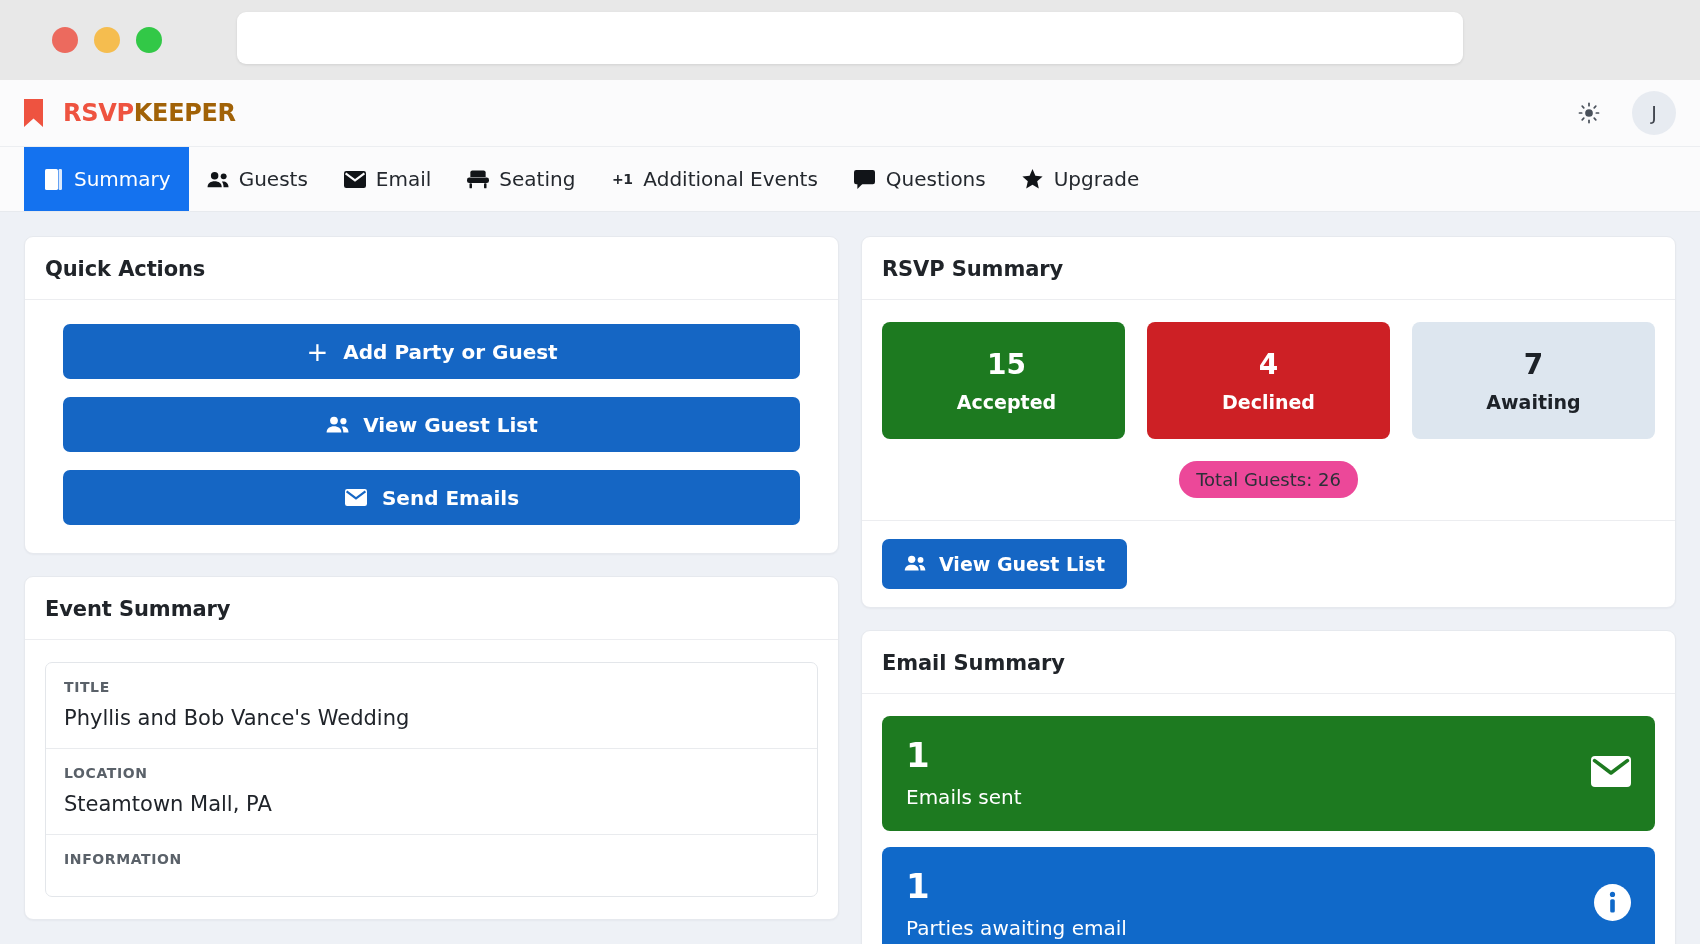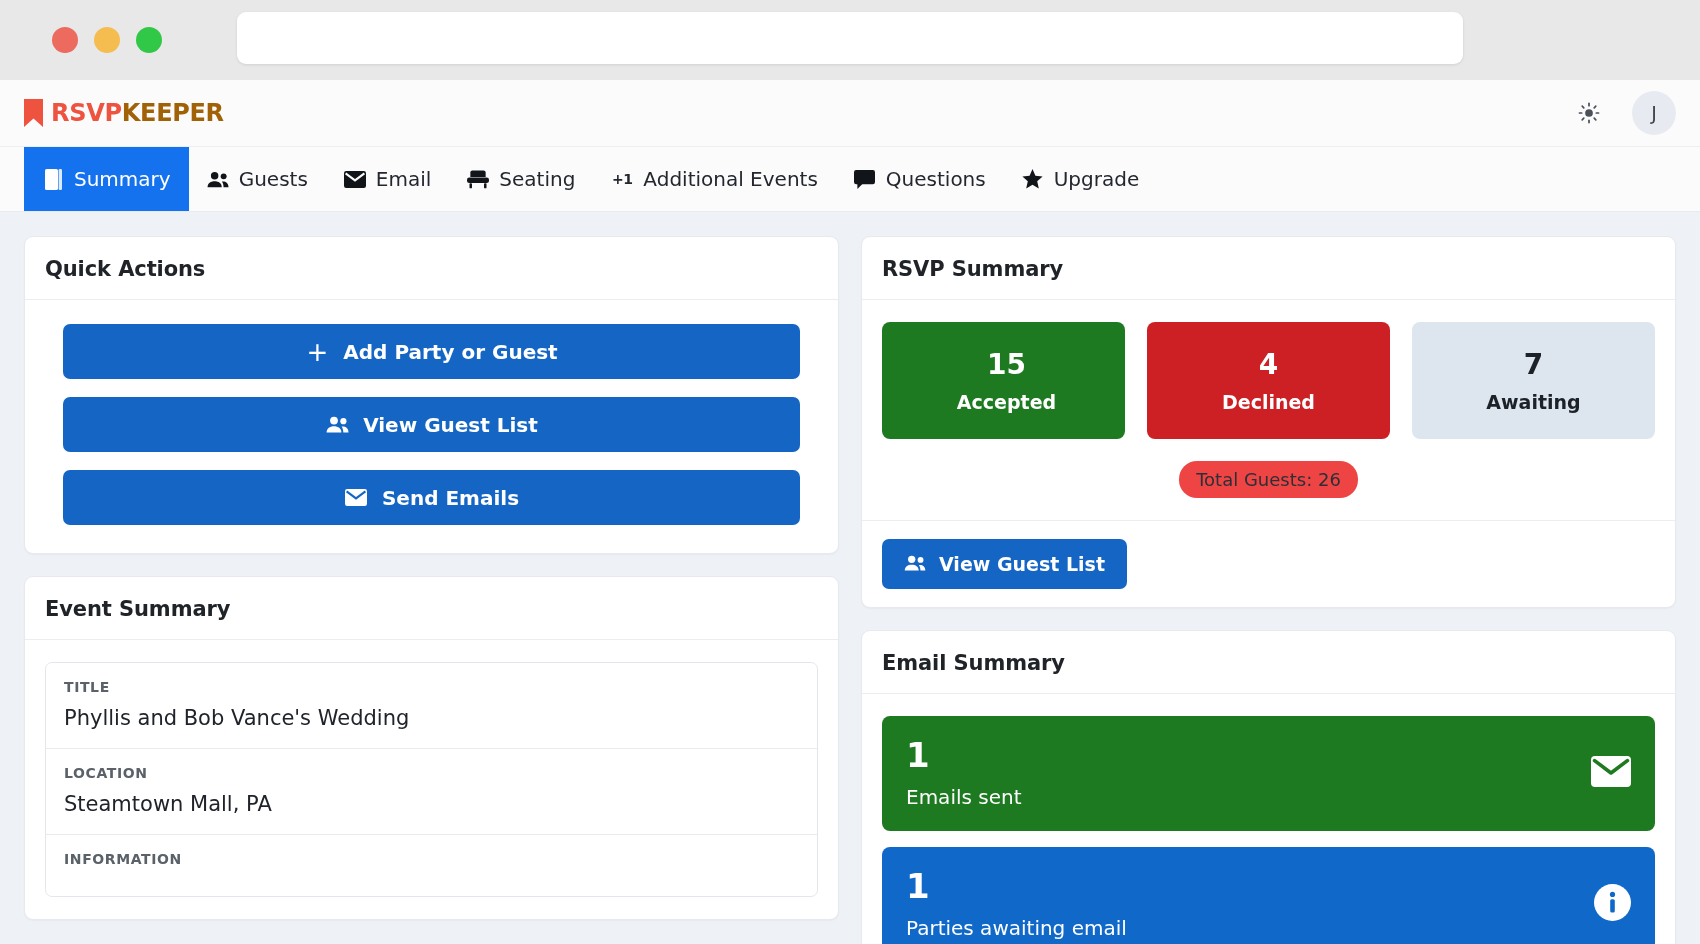--- a/index.html
+++ b/index.html
@@ -61,21 +61,21 @@
     border-bottom: 1px solid #eceef1;
   }
   .logo { display: flex; align-items: center; gap: 8px; }
   .logo-mark { width: 19px; height: 28px; display: block; }
   .logo-text {
     font-size: 24px;
     font-weight: 700;
     letter-spacing: -0.3px;
     line-height: 1;
   }
-  .logo-rsvp  { color: #ee5340; }
+  .logo-rsvp  { color: #ee5340; margin-left: 12px; }
   .logo-keeper{ color: #a16207; }
 
   .header-right {
     margin-left: auto;
     display: flex;
     align-items: center;
     gap: 28px;
   }
   .theme-toggle {
     width: 30px; height: 30px;
@@ -190,21 +190,21 @@
     color: #ffffff;
   }
   .stat-num { font-size: 28px; font-weight: 700; line-height: 1.1; }
   .stat-lbl { font-size: 19px; font-weight: 700; margin-top: 10px; }
   .stat.accepted { background: #1d7a20; padding-left: 16px; }
   .stat.declined { background: #cd2025; }
   .stat.awaiting { background: #dde6ef; color: #1d2228; }
 
   .total-wrap { display: flex; justify-content: center; margin-top: 22px; }
   .total-pill {
-    background: #ef4444;
+    background: #ec4899;
     color: #2b3038;
     font-size: 18px;
     padding: 8px 17px;
     border-radius: 18px;
   }
 
   .rsvp-foot {
     border-top: 1px solid #ecedf0;
     padding: 18px 20px;
   }

